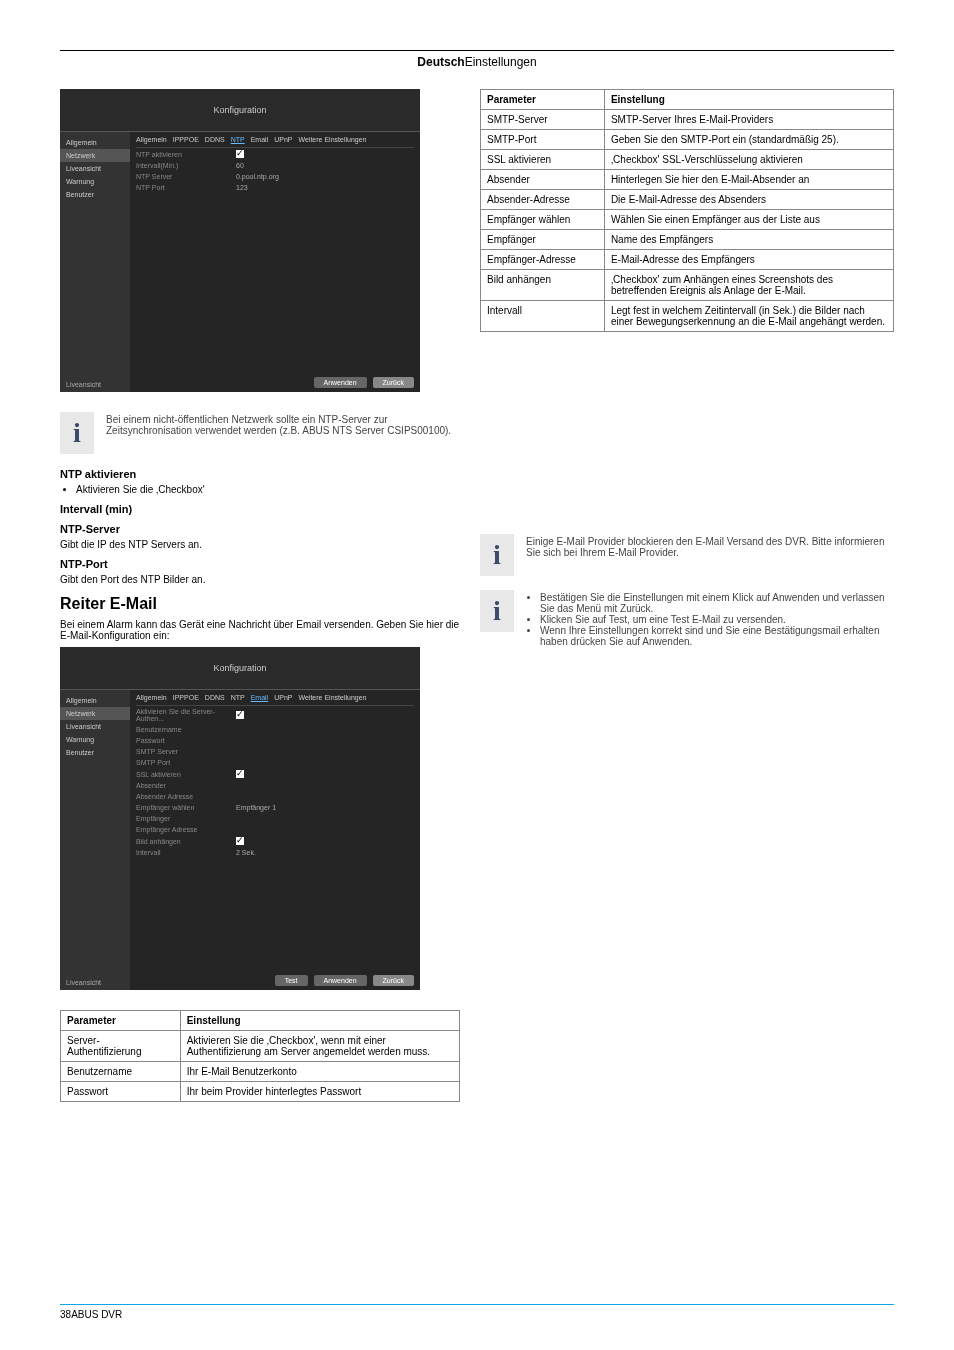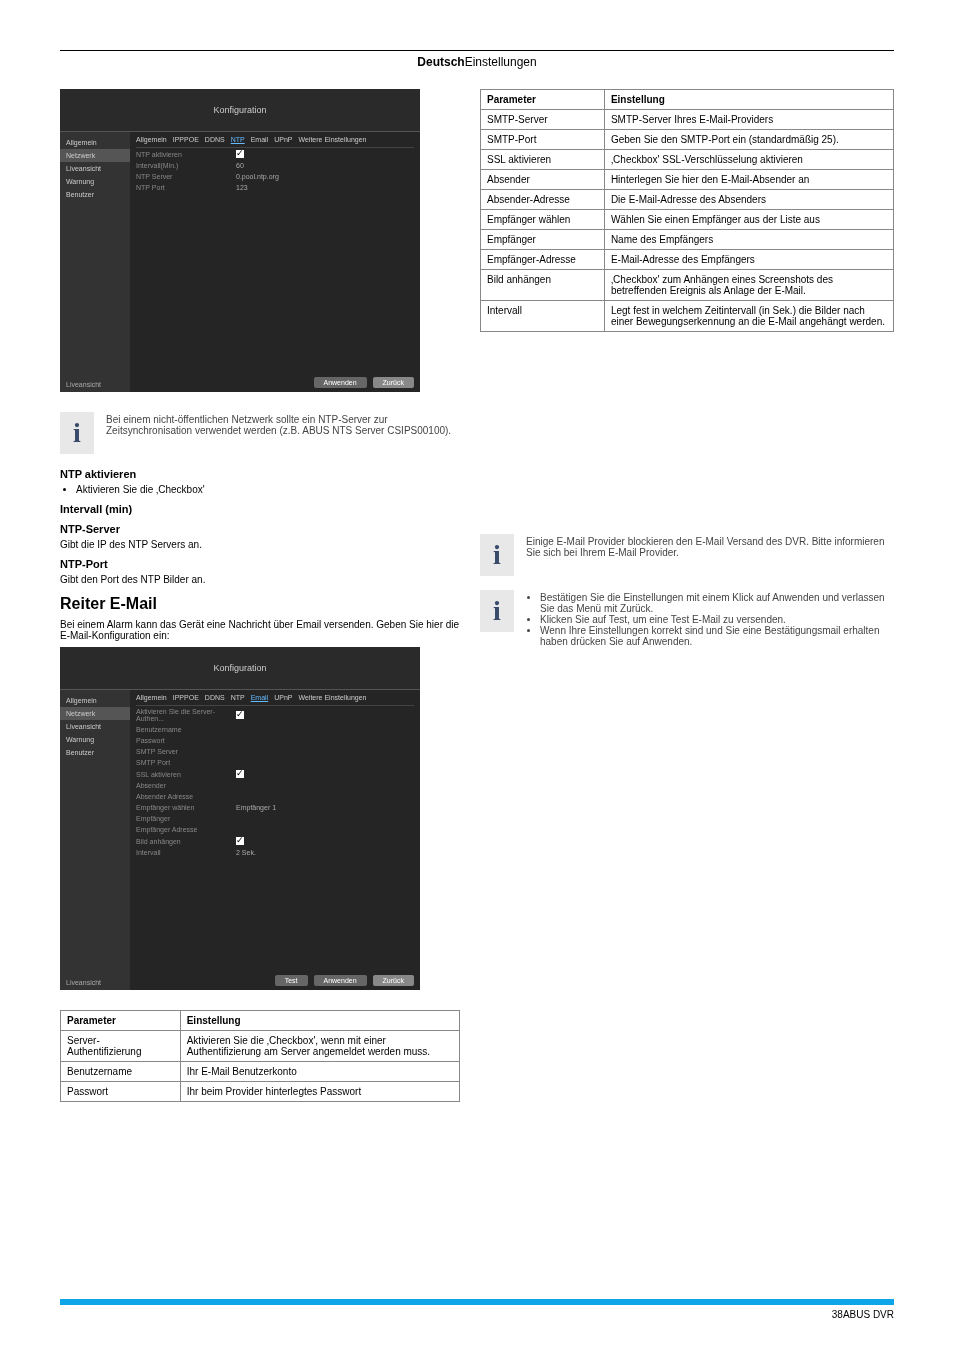--- a/index.html
+++ b/index.html
@@ -44,21 +44,21 @@
   .body-text { font-size: 10px; margin-bottom: 6px; }
   ul.body-list { font-size: 10px; margin-left: 16px; margin-bottom: 6px; }
   ul.body-list li { margin-bottom: 2px; }
 
   
   table.desc { border-collapse: collapse; font-size: 10px; width: 100%; margin-bottom: 22px; }
   table.desc th, table.desc td { border: 1px solid #888; padding: 4px 6px; vertical-align: top; text-align: left; }
   table.desc th { font-weight: bold; background: #fff; }
   table.desc .col1 { width: 30%; }
 
-  .footer { position: absolute; bottom: 30px; left: 60px; right: 60px; border-top: 6px solid #0ea5e9; padding-top: 4px; display: flex; justify-content: flex-end; font-size: 10px; }
+  .footer { position: absolute; bottom: 30px; left: 60px; right: 60px; border-top: 1px solid #0ea5e9; padding-top: 4px; display: flex; justify-content: flex-start; font-size: 10px; }
 </style>
 </head>
 <body>
 
 <div class="page">
   <div class="page-header-line"></div>
   <div class="page-header">
     <span class="page-title">Deutsch</span>
     <span>Einstellungen</span>
   </div>

